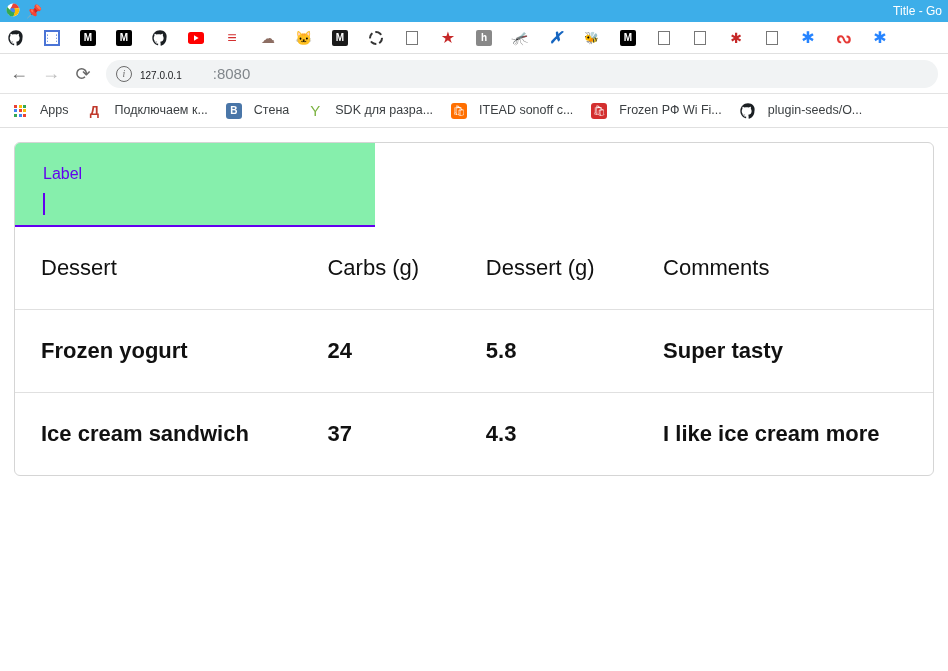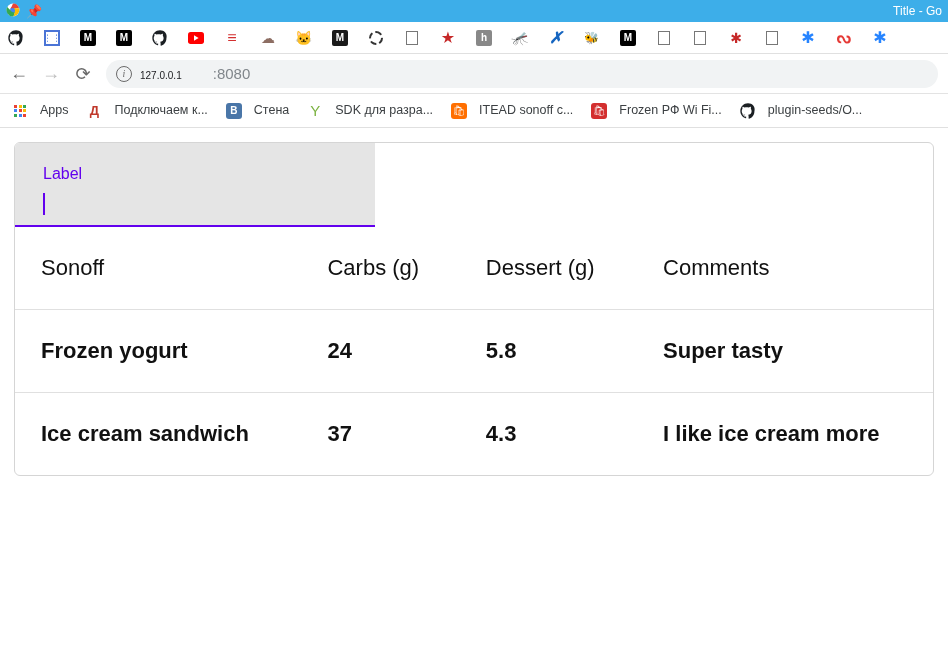--- a/index.html
+++ b/index.html
@@ -121,21 +121,21 @@
     
     .content {
       padding: 14px;
     }
     .card {
       border: 1px solid #d5d5d5;
       border-radius: 6px;
       overflow: hidden;
     }
     .input-slot {
-      background: #e5e5e5;
+      background: #86efac;
       padding: 22px 28px 10px 28px;
       border-bottom: 2px solid #6200ee;
       width: 360px;
     }
     .input-label {
       color: #6200ee;
       font-size: 16px;
       margin-bottom: 10px;
     }
     .input-caret {
@@ -336,21 +336,21 @@
   <div class="card">
     <div style="display:flex;">
       <div class="input-slot">
         <div class="input-label">Label</div>
         <div class="input-caret"></div>
       </div>
     </div>
     <table class="data-table">
       <thead>
         <tr>
-          <th>Sonoff</th>
+          <th>Dessert</th>
           <th>Carbs (g)</th>
           <th>Dessert (g)</th>
           <th>Comments</th>
         </tr>
       </thead>
       <tbody>
         <tr>
           <td>Frozen yogurt</td>
           <td>24</td>
           <td>5.8</td>

